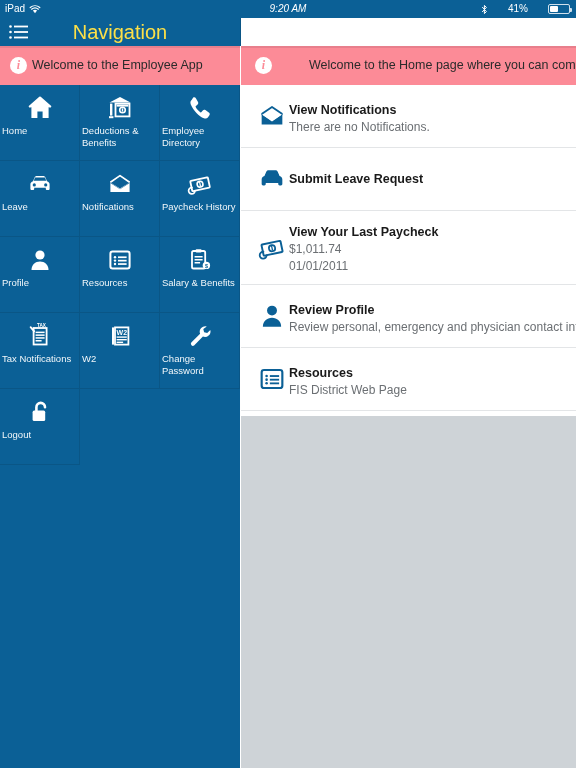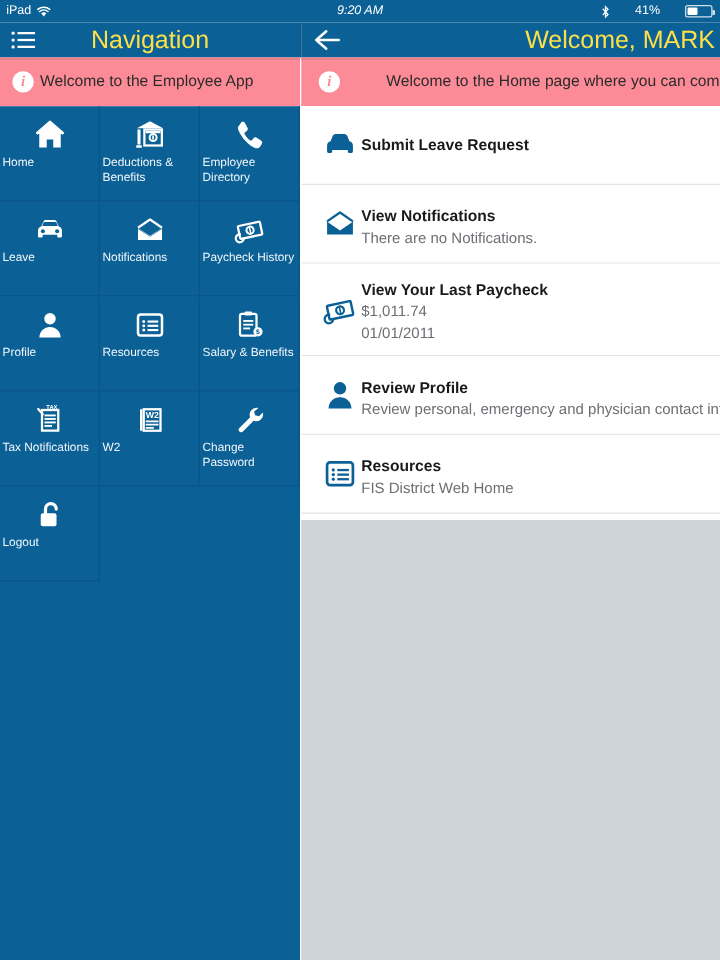--- a/index.html
+++ b/index.html
@@ -153,29 +153,20 @@
         <rect x="6" y="3.6" width="14" height="1.8" fill="#ffffff"></rect>
         <rect x="6" y="9.1" width="14" height="1.8" fill="#ffffff"></rect>
         <rect x="6" y="14.6" width="14" height="1.8" fill="#ffffff"></rect>
       </svg>
     </div>
     <div class="nav-title">Navigation</div>
   </div>
 
   <div class="divider-vert"></div>
 
-  <div class="navbar right">
-    <div class="back-btn">
-      <svg width="26" height="20" viewBox="0 0 26 20">
-        <path d="M12 3 L4 10 L12 17" stroke="#ffffff" stroke-width="2" fill="none" stroke-linecap="round" stroke-linejoin="round"></path>
-        <path d="M4.5 10 H22" stroke="#ffffff" stroke-width="2" fill="none" stroke-linecap="round"></path>
-      </svg>
-    </div>
-    <div class="nav-title">Welcome, MARK</div>
-  </div>
 
   <div class="banner left">
     <div class="banner-top-rule"></div>
     <div class="info-icon">i</div>
     <div class="banner-text">Welcome to the Employee App</div>
   </div>
 
   <div class="banner right">
     <div class="banner-top-rule"></div>
     <div class="info-icon">i</div>
@@ -330,46 +321,46 @@
               <path d="M9.4 11.6 V8.2 a4.3 4.3 0 0 1 8.6 0" fill="none" stroke="#ffffff" stroke-width="2.6" stroke-linecap="round"></path>
             </svg>
           </div>
           <div class="t-label">Logout</div>
         </div>
       </div>
   </div>
 
   <div class="rightpane">
     <div class="list" id="list">
-        <div class="row" style="height: 63px;">
-          <div class="r-icon">
-            <svg width="28" height="28" viewBox="0 0 26 26">
-              <path d="M6 10.2 L7.6 6.4 c0.4 -1 1.1 -1.5 2.2 -1.5 h6.4 c1.1 0 1.8 0.5 2.2 1.5 L20 10.2 c1.6 0.4 2.6 1.6 2.6 3.3 v4.2 c0 0.8 -0.5 1.3 -1.3 1.3 h-1.2 c-0.8 0 -1.3 -0.5 -1.3 -1.3 v-0.9 H7.2 v0.9 c0 0.8 -0.5 1.3 -1.3 1.3 H4.7 c-0.8 0 -1.3 -0.5 -1.3 -1.3 v-4.2 c0 -1.7 1 -2.9 2.6 -3.3 Z" fill="#0b6096"></path>
-              <circle cx="7.3" cy="13.9" r="1.6" fill="#0b6096"></circle>
-              <circle cx="18.7" cy="13.9" r="1.6" fill="#0b6096"></circle>
-              <path d="M8 6.6 h10 l1.2 3.2 H6.8 Z" fill="#0b6096"></path>
-            </svg>
-          </div>
-          <div class="r-body">
-            <div class="r-title" style="top:24px">Submit Leave Request</div>
-          </div>
-        </div>
         <div class="row" style="height: 63px;">
           <div class="r-icon">
             <svg width="28" height="28" viewBox="0 0 26 26">
               <path d="M3.4 11.2 L13 4.6 L22.6 11.2 V21 H3.4 Z" fill="#0b6096"></path>
               <path d="M3.4 11.2 L13 17.4 L22.6 11.2" fill="none" stroke="#0b6096" stroke-width="1.6"></path>
               <path d="M3.4 11.4 L13 4.8 L22.6 11.4 L13 18 Z" fill="#ffffff" stroke="#0b6096" stroke-width="0"></path>
               <path d="M3.4 11.4 L13 4.8 L22.6 11.4 L13 17.6 Z" fill="#ffffff"></path>
               <path d="M3.4 11.2 L13 4.6 L22.6 11.2" fill="none" stroke="#0b6096" stroke-width="1.7" stroke-linejoin="round"></path>
             </svg>
           </div>
           <div class="r-body">
             <div class="r-title" style="top:18px">View Notifications</div>
             <div class="r-sub" style="top:35px">There are no Notifications.</div>
+          </div>
+        </div>
+        <div class="row" style="height: 63px;">
+          <div class="r-icon">
+            <svg width="28" height="28" viewBox="0 0 26 26">
+              <path d="M6 10.2 L7.6 6.4 c0.4 -1 1.1 -1.5 2.2 -1.5 h6.4 c1.1 0 1.8 0.5 2.2 1.5 L20 10.2 c1.6 0.4 2.6 1.6 2.6 3.3 v4.2 c0 0.8 -0.5 1.3 -1.3 1.3 h-1.2 c-0.8 0 -1.3 -0.5 -1.3 -1.3 v-0.9 H7.2 v0.9 c0 0.8 -0.5 1.3 -1.3 1.3 H4.7 c-0.8 0 -1.3 -0.5 -1.3 -1.3 v-4.2 c0 -1.7 1 -2.9 2.6 -3.3 Z" fill="#0b6096"></path>
+              <circle cx="7.3" cy="13.9" r="1.6" fill="#0b6096"></circle>
+              <circle cx="18.7" cy="13.9" r="1.6" fill="#0b6096"></circle>
+              <path d="M8 6.6 h10 l1.2 3.2 H6.8 Z" fill="#0b6096"></path>
+            </svg>
+          </div>
+          <div class="r-body">
+            <div class="r-title" style="top:24px">Submit Leave Request</div>
           </div>
         </div>
         <div class="row" style="height: 74px;">
           <div class="r-icon">
             <svg width="28" height="28" viewBox="0 0 26 26">
               <g transform="rotate(-12 13 13)">
                 <rect x="4" y="8" width="18" height="10.5" rx="0.8" fill="none" stroke="#0b6096" stroke-width="1.8"></rect>
                 <circle cx="13" cy="13.2" r="2.9" fill="none" stroke="#0b6096" stroke-width="1.6"></circle>
                 <rect x="12.4" y="10.8" width="1.2" height="4.8" fill="#0b6096"></rect>
               </g>
@@ -401,21 +392,21 @@
               <circle cx="8" cy="10.2" r="1.2" fill="#0b6096"></circle>
               <circle cx="8" cy="13.6" r="1.2" fill="#0b6096"></circle>
               <circle cx="8" cy="17" r="1.2" fill="#0b6096"></circle>
               <rect x="11" y="9.4" width="8.6" height="1.7" fill="#0b6096"></rect>
               <rect x="11" y="12.8" width="8.6" height="1.7" fill="#0b6096"></rect>
               <rect x="11" y="16.2" width="8.6" height="1.7" fill="#0b6096"></rect>
             </svg>
           </div>
           <div class="r-body">
             <div class="r-title" style="top:18px">Resources</div>
-            <div class="r-sub" style="top:35px">FIS District Web Home</div>
+            <div class="r-sub" style="top:35px">FIS District Web Page</div>
           </div>
         </div>
       </div>
   </div>
 
   <div class="greyfill" id="greyfill" style="top: 416px; height: 352px;"></div>
 
 </div>
 
 </body></html>

